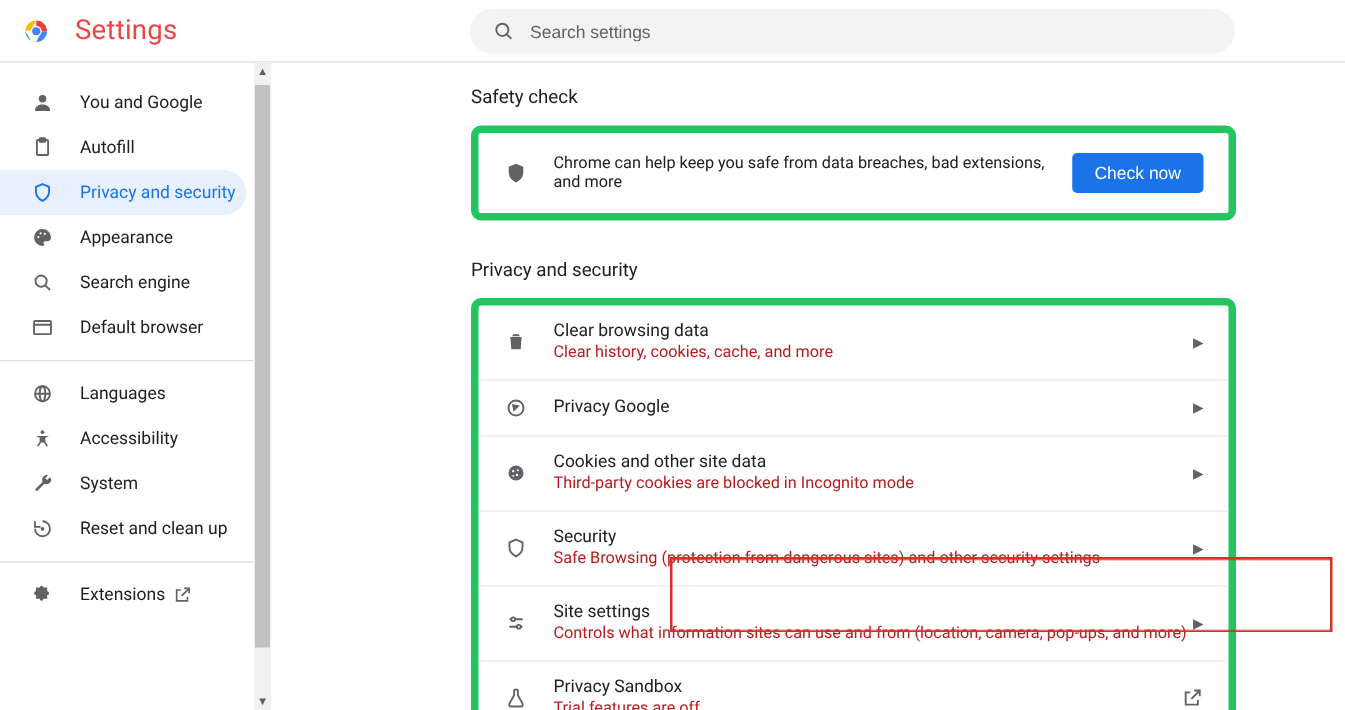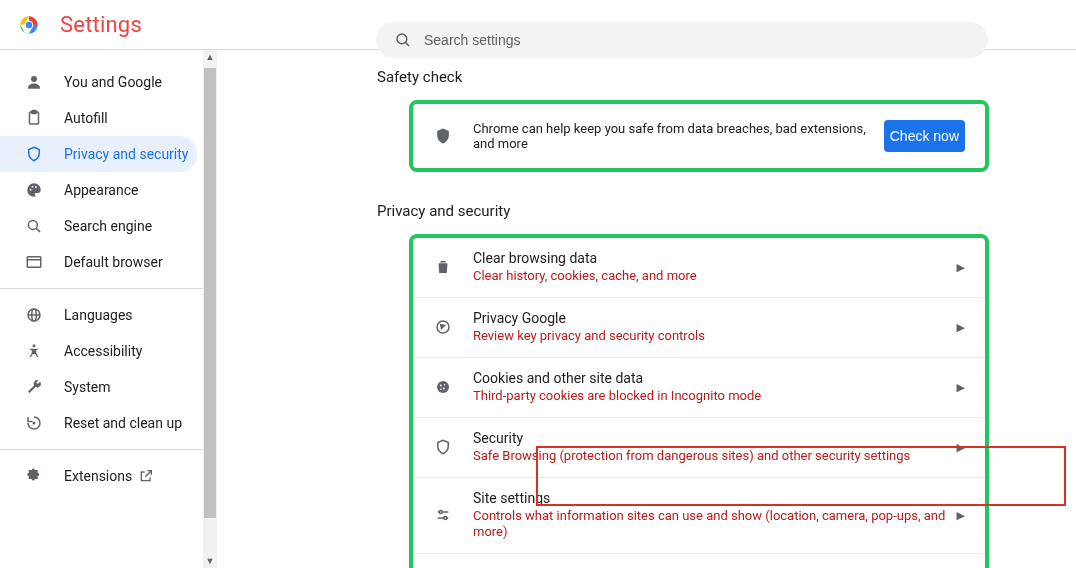--- a/index.html
+++ b/index.html
@@ -23,21 +23,20 @@
   .app-title { font-size: 22px; color: #ef4444; font-weight: 400; letter-spacing: 0.2px; }
   .search-box {
     position: absolute;
     left: 376px; top: 7px;
     width: 612px; height: 36px;
     background: #f1f3f4;
     border-radius: 50px;
     display: flex; align-items: center;
     padding-left: 18px;
     color: #5f6368;
-    margin-top: 15px;
   }
   .search-box input {
     border: none; background: transparent; outline: none;
     font-size: 14px; color: #5f6368; width: 100%;
     margin-left: 12px;
   }
   .search-box input::placeholder { color: #5f6368; }
 
   .body { display: flex; height: calc(100% - 50px); }
 
@@ -84,36 +83,35 @@
   .ext-icon { margin-left:6px; color:#5f6368; }
 
   .main {
     flex:1;
     overflow:auto;
     padding-top: 18px;
   }
   .section { width: 612px; margin-left: 160px; }
   .section-title { font-size: 15px; color:#202124; margin-bottom: 14px; font-weight:400;}
   .card {
-    border:4px solid #22c55e;
+    border:6px solid #22c55e;
     border-radius: 8px;
     background:#fff;
-    margin-left:32px;
   }
   .safety-card {
     display:flex; align-items:center;
     padding: 16px 20px;
     margin-bottom: 30px;
   }
   .safety-card .shield { color:#5f6368; margin-right:20px;}
   .safety-text { flex:1; font-size:13px; color:#202124;}
   .check-btn {
     background:#1a73e8; color:#fff;
     border:none; border-radius:4px;
-    padding: 8px 6px; font-size:14px;
+    padding: 8px 18px; font-size:14px;
     cursor:pointer; font-weight:500;
   }
   .row {
     display:flex; align-items:center;
     padding: 12px 20px;
     border-bottom: 1px solid #e8eaed;
     cursor:pointer;
     position:relative;
   }
   .row:last-child { border-bottom:none;}
@@ -325,21 +323,20 @@
 
         <div class="row">
           <span class="row-icon">
               <svg width="18" height="18" viewBox="0 0 24 24" fill="none" stroke="#5f6368" stroke-width="2">
                 <circle cx="12" cy="12" r="8"></circle>
                 <polygon points="14 10 10 14 9 9 14 10" fill="#5f6368"></polygon>
               </svg>
             </span>
           <div class="row-text">
             <div class="row-title">Privacy Google</div>
-            <div class="row-sub">Review key privacy and security controls</div>
           </div>
           <span class="chevron">▶</span>
         </div>
 
         <div class="row">
           <span class="row-icon">
               <svg width="18" height="18" viewBox="0 0 24 24" fill="#5f6368">
                 <circle cx="12" cy="12" r="8"></circle>
                 <circle cx="9" cy="10" r="1.2" fill="#fff"></circle>
                 <circle cx="14" cy="9" r="1" fill="#fff"></circle>
@@ -371,32 +368,33 @@
           <span class="row-icon">
               <svg width="18" height="18" viewBox="0 0 24 24" fill="none" stroke="#5f6368" stroke-width="2">
                 <line x1="5" y1="8" x2="19" y2="8"></line>
                 <circle cx="9" cy="8" r="2" fill="#fff"></circle>
                 <line x1="5" y1="16" x2="19" y2="16"></line>
                 <circle cx="15" cy="16" r="2" fill="#fff"></circle>
               </svg>
             </span>
           <div class="row-text">
             <div class="row-title">Site settings</div>
-            <div class="row-sub">Controls what information sites can use and show (location, camera, pop-ups, and more)</div>
+            <div class="row-sub">Controls what information sites can use and from (location, camera, pop-ups, and more)</div>
           </div>
           <span class="chevron">▶</span>
         </div>
 
         <div class="row">
           <span class="row-icon">
               <svg width="18" height="18" viewBox="0 0 24 24" fill="none" stroke="#5f6368" stroke-width="2">
                 <path d="M10 3h4M10 3v6l-5 9a2 2 0 002 3h10a2 2 0 002-3l-5-9V3"></path>
               </svg>
             </span>
           <div class="row-text">
+            <div class="row-title">Privacy Sandbox</div>
             <div class="row-sub">Trial features are off</div>
           </div>
           <span class="open-ext">
               <svg width="18" height="18" viewBox="0 0 24 24" fill="none" stroke="#5f6368" stroke-width="2">
                 <path d="M14 4h6v6"></path>
                 <line x1="20" y1="4" x2="11" y2="13"></line>
                 <path d="M18 14v5H5V6h5"></path>
               </svg>
             </span>
         </div>

